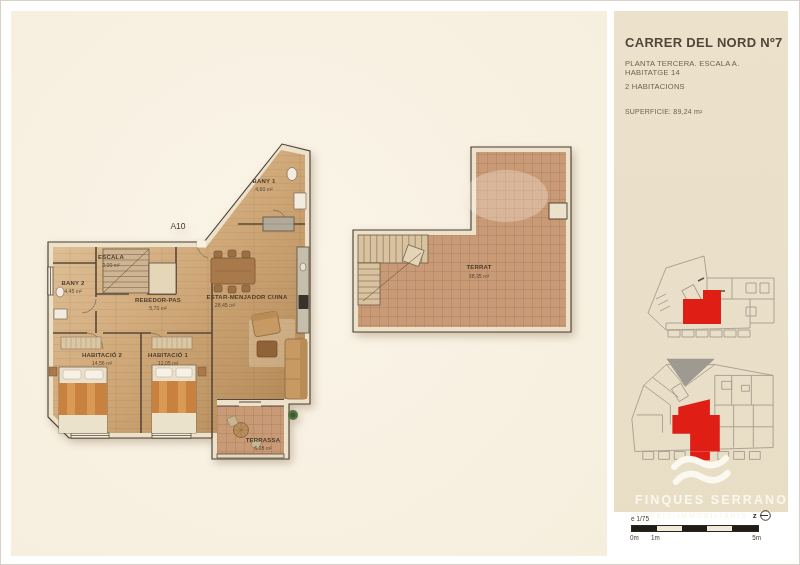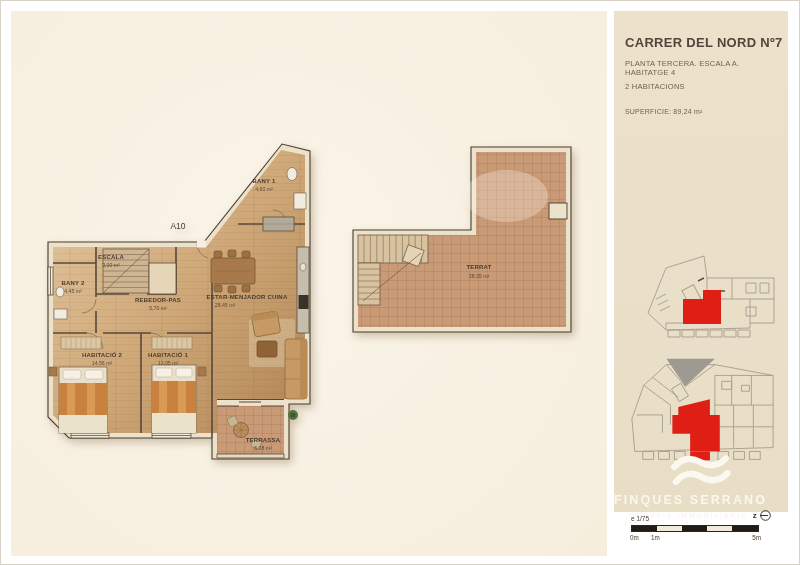--- a/index.html
+++ b/index.html
@@ -17,21 +17,21 @@
   .s-title{position:absolute;top:16px;left:11px;right:5px;font-size:13px;font-weight:bold;
       color:#53453a;letter-spacing:.3px;line-height:1.15}
   .s-sub{position:absolute;top:48px;left:11px;right:6px;color:#6e5f4c}
   .s-line1{font-size:7.6px;letter-spacing:.2px;margin-bottom:5px}
   .s-line2{font-size:7.6px;letter-spacing:.2px;margin-bottom:17px}
   .s-line3{font-size:7px;letter-spacing:.2px}
 
   .sp1{position:absolute;top:240px;left:14px}
   .sp2{position:absolute;top:344px;left:9px}
 
-  .logo{position:absolute;top:441px;left:0;right:0;text-align:left}
+  .logo{position:absolute;top:441px;left:0;right:0;text-align:right}
   .logo-wave{display:block;margin:0 auto 3px;transform:rotate(-6deg)}
   .logo-name{font-size:12.5px;font-weight:bold;letter-spacing:2.1px;color:#fbf7ee;white-space:nowrap}
   .logo-tagrow{margin-top:2px;display:flex;justify-content:center;align-items:center;gap:5px}
   .logo-tag{font-size:6.8px;letter-spacing:2px;color:#f7f1e2}
   .compass{display:inline-flex;align-items:center;gap:2px;color:#3e362b;font-weight:bold;font-size:8px}
 
   .scaleblock{position:absolute;top:504px;left:17px;width:140px}
   .scale-ratio{font-size:6.5px;color:#4a4135;margin-bottom:3px}
   .bar{display:flex;height:5px;width:126px;border:1px solid #2a251e;box-sizing:content-box}
   .seg{height:100%}
@@ -233,21 +233,21 @@
         <path d="M362,300 L420,252" stroke="#6b5a44" stroke-width=".7" fill="none"></path>
       </g>
       <text class="rl" x="478" y="268">TERRAT</text>
       <text class="ra" x="478" y="277">38,35 m²</text>
     </g>
   </svg>
 
   <aside class="sidebar">
     <h1 class="s-title">CARRER DEL NORD Nº7</h1>
     <div class="s-sub">
-      <div class="s-line1">PLANTA TERCERA. ESCALA A. HABITATGE 4</div>
+      <div class="s-line1">PLANTA TERCERA. ESCALA A. HABITATGE 14</div>
       <div class="s-line2">2 HABITACIONS</div>
       <div class="s-line3">SUPERFICIE: 89,24 m²</div>
     </div>
 
     <svg class="sp1" width="150" height="102" viewBox="0 0 150 102">
       <g stroke="#a49c8e" stroke-width=".9" fill="none">
         <path d="M20,62 L38,17 L76,5 L79,27 L146,27 L146,72 L122,72 L122,77 L38,79 L20,62 Z"></path>
         <path d="M79,27 V72 M79,48 H146 M104,27 V48 M122,48 V72 M38,79 V72 H55"></path>
         <rect x="57" y="36" width="13" height="17" transform="rotate(-28 63 44)"></rect>
         <path d="M28,48 l10,-5 M30,54 l10,-5 M32,60 l10,-5"></path>

